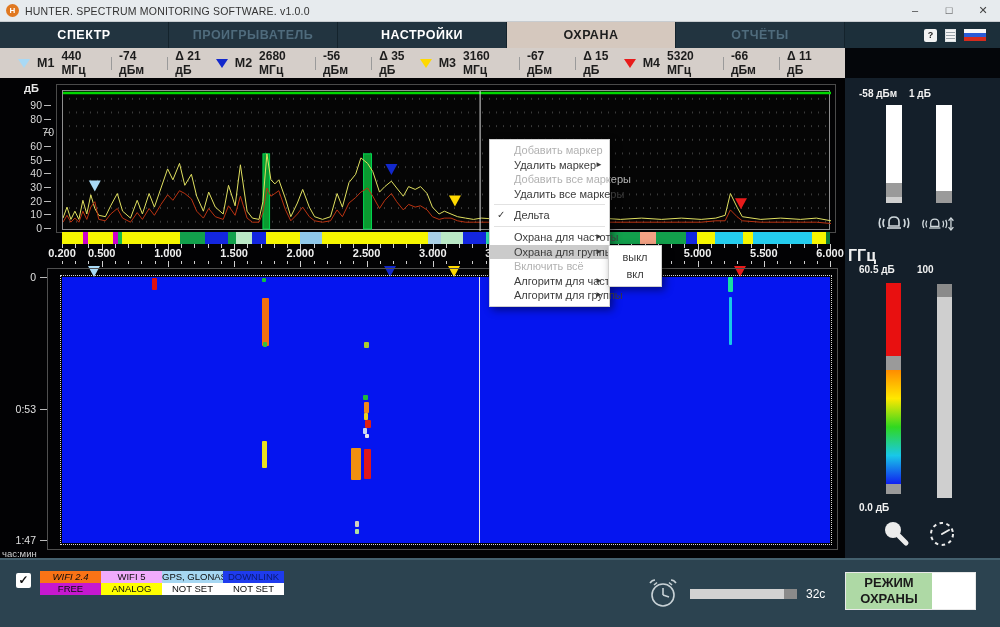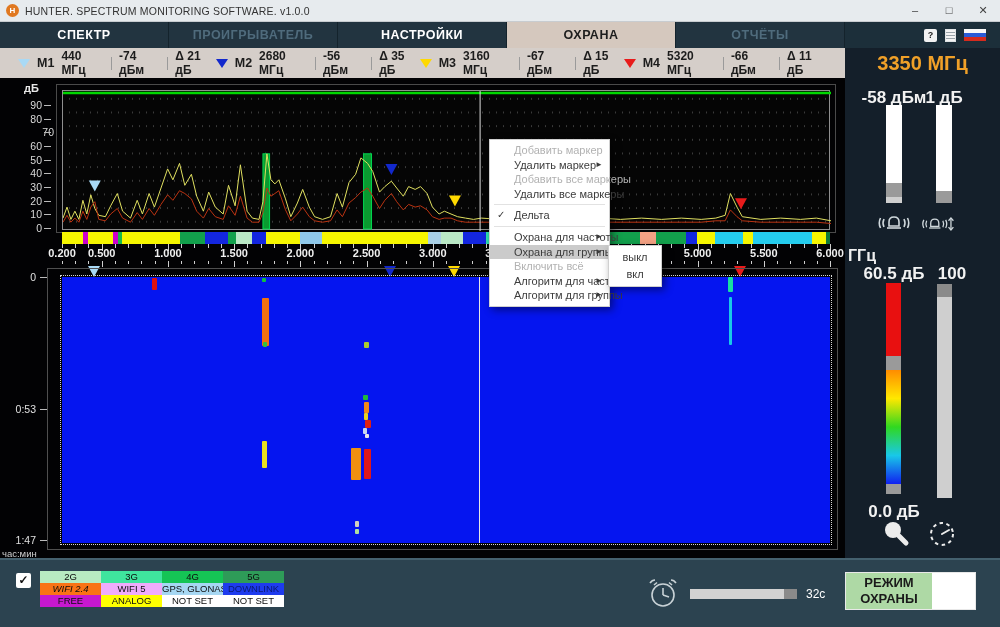--- a/index.html
+++ b/index.html
@@ -111,22 +111,22 @@
   .mi .chk { position:absolute; left:7px; font-size:10px; }
   .mi .arr { position:absolute; right:6px; font-size:8px; top:0; }
   .sep { height:1px; background:#e2e2e2; margin:3px 4px; }
   #ctx-sub { position:absolute; left:608px; top:245px; width:54px; background:#fff;
              border:1px solid #d0d0d0; box-shadow:3px 3px 8px rgba(0,0,0,.45);
              padding:3px 0; z-index:51; }
   .smi { height:17px; line-height:17px; font-size:11px; color:#3c3c3c;
          text-align:center; }
 
   
-  .sp-label { position:absolute; font-size:17px; font-weight:bold; color:#f2f2f2;
-              text-align:center; width:70px; }
+  .sp-label { position:absolute; font-size:10px; font-weight:bold; color:#f2f2f2;
+              width:70px; }
   .meter { position:absolute; top:27px; width:16px; height:98px; background:#fff; }
   .meter .seg { position:absolute; left:0; width:100%; }
   .scalebar { position:absolute; width:15px; }
   .sideicon { position:absolute; width:34px; height:32px; }
 
   
   #bottombar { position:absolute; left:0; top:558px; width:1000px; height:69px;
                background:#2c4350; border-top:2px solid #44606e; }
   #legend-check { position:absolute; left:16px; top:13px; width:15px; height:15px;
                   background:#fff; border-radius:2px; text-align:center;
@@ -213,21 +213,20 @@
       <div class="mk">
         <span class="tri-s" style="border-top-color: rgb(232, 27, 27);"></span>
         <b>M4</b>
         <span class="val">5320 МГц</span>
         <span class="vsep"></span>
         <span class="val">-66 дБм</span>
         <span class="vsep"></span>
         <span class="val">Δ 11 дБ</span>
       </div>
     </div>
-  <div id="freq-readout">3350 МГц</div>
 
   <div id="main">
     <div id="y-unit">дБ</div>
     <div id="yaxis-labels"></div>
 
     <div id="plot-frame"></div>
     <div id="plot">
         <svg width="768" height="140" viewBox="0 0 768 140">
           <rect x="199.9448275862069" y="62.815" width="6.620689655172384" height="75.185" fill="#0a9a30" stroke="#00d850" stroke-width="1"></rect>
           <rect x="300.5793103448276" y="62.815" width="7.944827586206827" height="75.185" fill="#0a9a30" stroke="#00d850" stroke-width="1"></rect>
@@ -549,26 +548,20 @@
     </div>
   <div id="ctx-sub">
       <div class="smi">выкл</div>
       <div class="smi">вкл</div>
     </div>
 
   <div id="bottombar">
     <div id="legend-check">✓</div>
     <div id="legend">
         <div class="lrow">
-          <div class="lcell" style="background: rgb(183, 234, 193);">2G</div>
-          <div class="lcell" style="background: rgb(63, 228, 158);">3G</div>
-          <div class="lcell" style="background: rgb(21, 196, 85);">4G</div>
-          <div class="lcell" style="background: rgb(46, 155, 88);">5G</div>
-        </div>
-        <div class="lrow">
           <div class="lcell" style="background: #f97316; font-style: italic;">WIFI 2.4</div>
           <div class="lcell" style="background: #f0abfc; text-align: center;">WIFI 5</div>
           <div class="lcell" style="background: rgb(166, 215, 242);">GPS, GLONASS</div>
           <div class="lcell" style="background: rgb(30, 59, 238); color: rgb(10, 26, 114);">DOWNLINK</div>
         </div>
         <div class="lrow">
           <div class="lcell" style="background: rgb(198, 24, 207);">FREE</div>
           <div class="lcell" style="background: rgb(255, 255, 0);">ANALOG</div>
           <div class="lcell" style="background: rgb(255, 255, 255);">NOT SET</div>
           <div class="lcell" style="background: rgb(255, 255, 255);">NOT SET</div>

